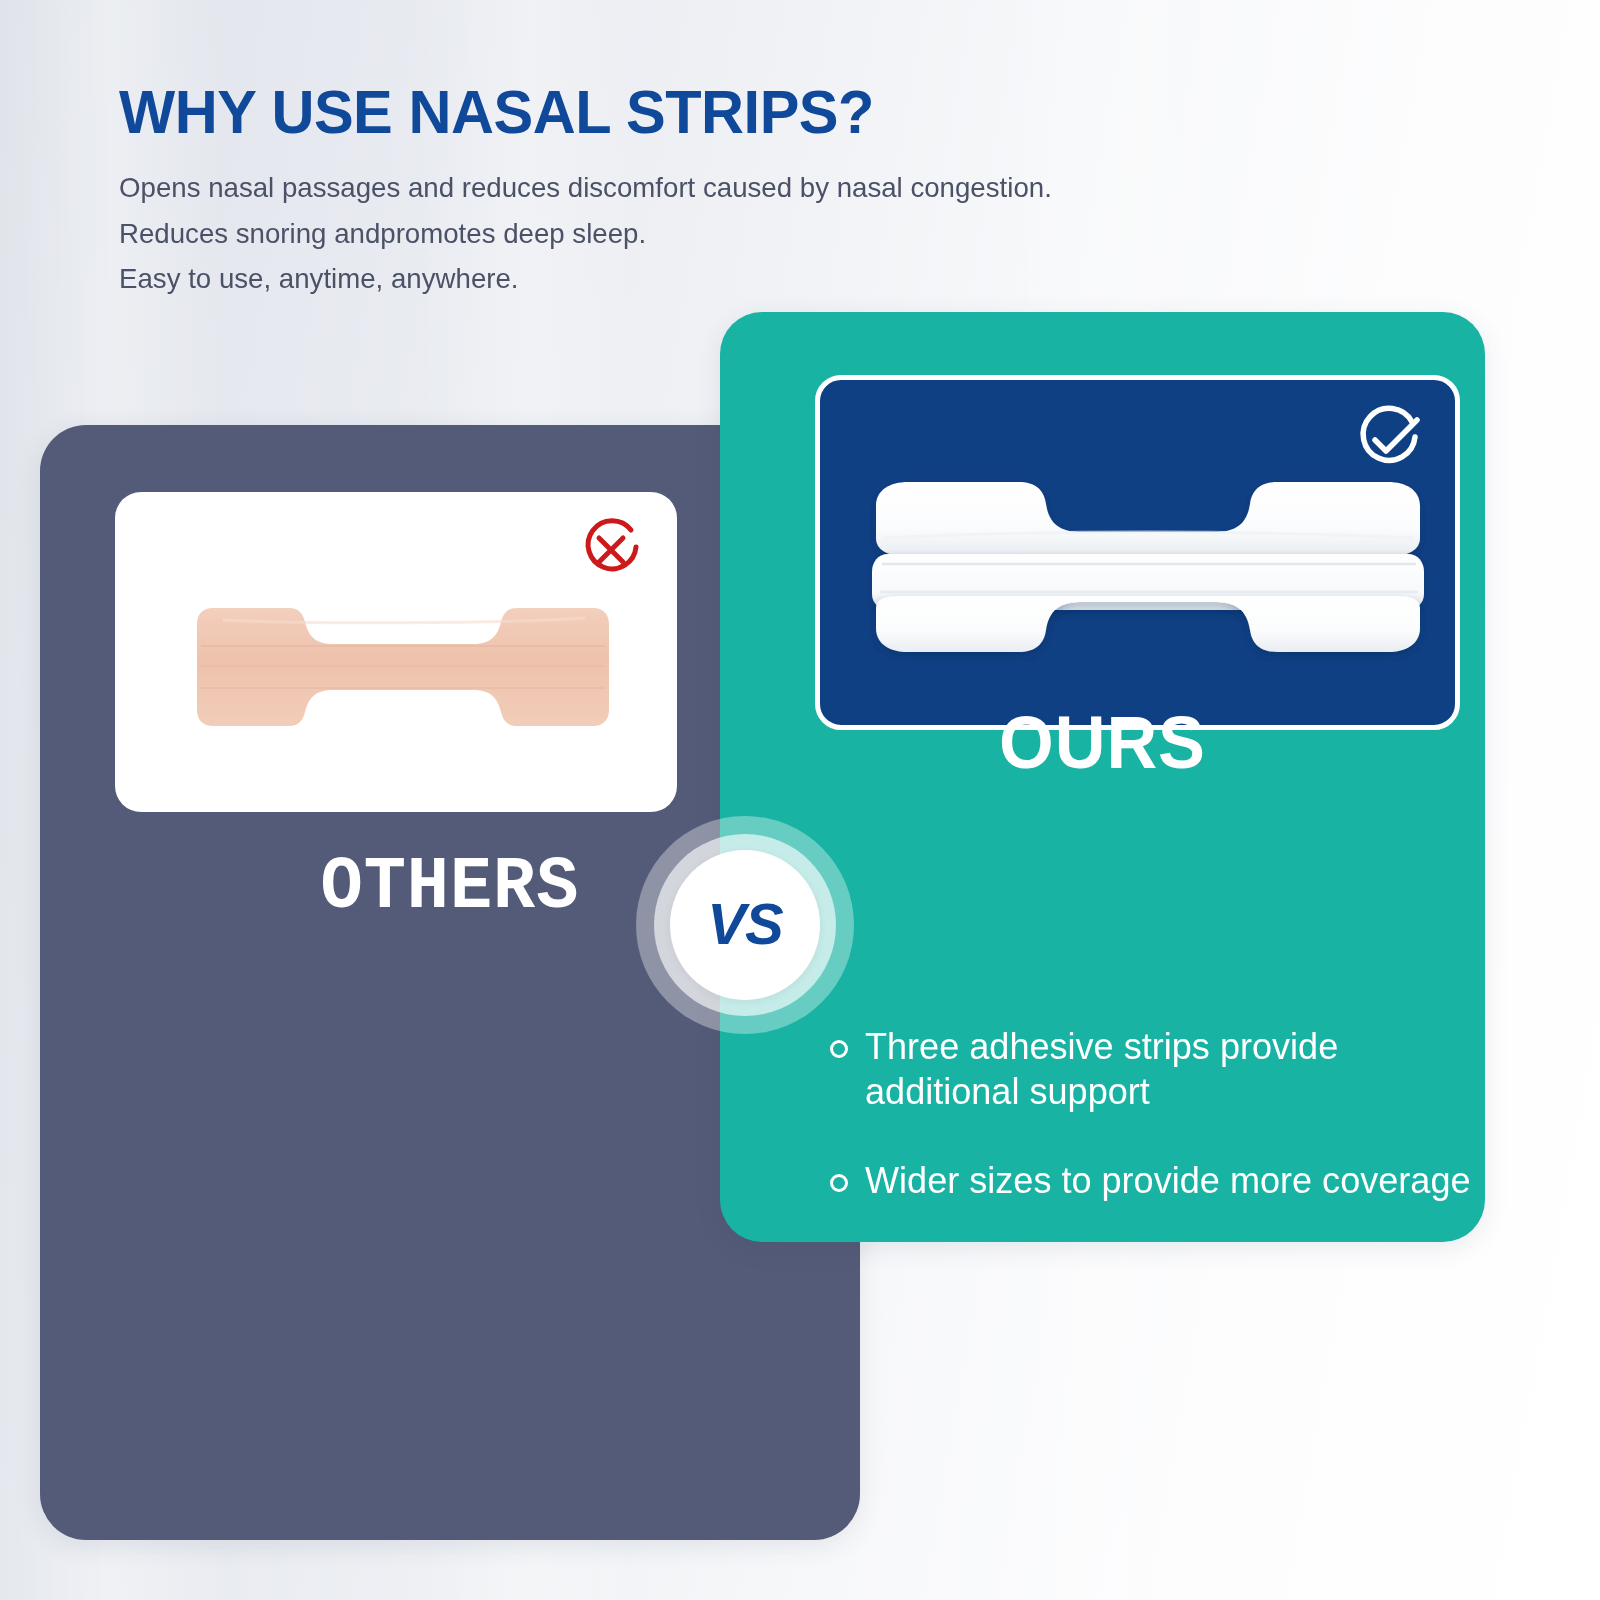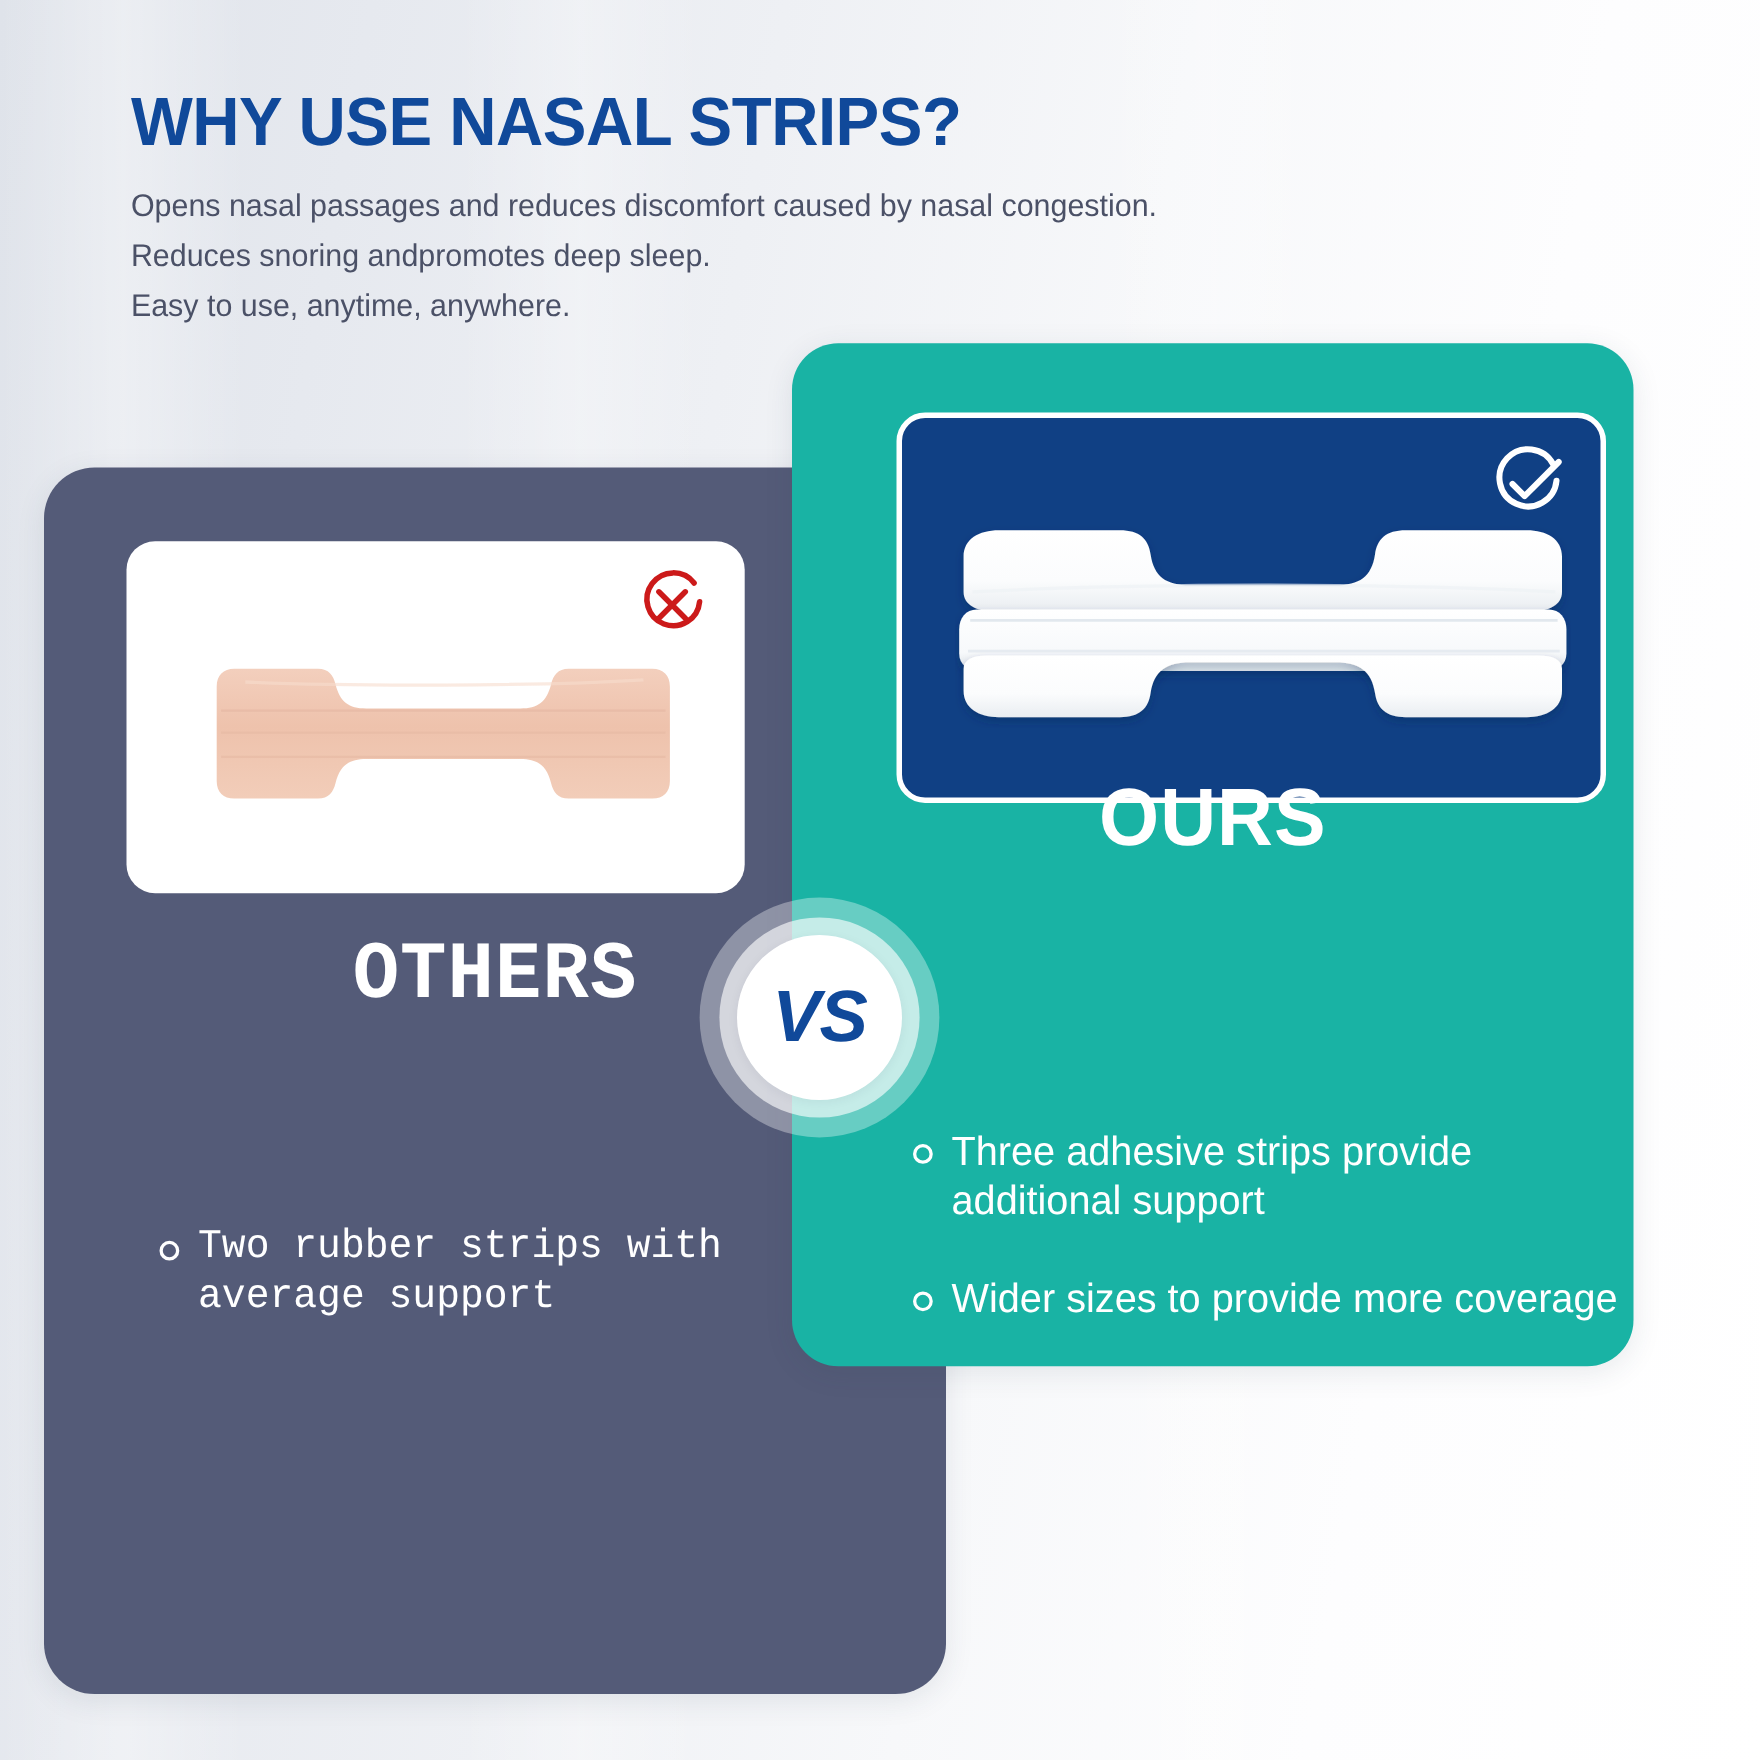--- a/index.html
+++ b/index.html
@@ -106,21 +106,21 @@
   .vs-glow-inner{
     position:absolute;left:18px;top:18px;width:182px;height:182px;border-radius:50%;
     background:rgba(255,255,255,.62);
   }
   .vs-core{
     position:absolute;left:34px;top:34px;width:150px;height:150px;border-radius:50%;
     background:#ffffff;display:flex;align-items:center;justify-content:center;
     box-shadow:0 2px 10px rgba(20,40,70,.06);
   }
   .vs-core span{
-    font-size:66px;font-weight:bold;font-style:italic;color:#10499a;
+    font-size:58px;font-weight:bold;font-style:italic;color:#10499a;
     letter-spacing:-1px;transform:translateY(-2px);
   }
 </style>
 </head>
 <body>
 
 <div id="stage">
 
   <div class="header">
     <h1 class="title">WHY USE NASAL STRIPS?</h1>
@@ -235,24 +235,20 @@
 
       <svg class="x-icon" viewBox="0 0 72 72">
         <path d="M56 16 A24 24 0 1 0 61 33" fill="none" stroke="#cc1a1a" stroke-width="5" stroke-linecap="round"></path>
         <path d="M24 24 L48 48 M48 24 L24 48" fill="none" stroke="#cc1a1a" stroke-width="5" stroke-linecap="round"></path>
       </svg>
     </div>
 
     <div class="label-others">OTHERS</div>
 
     <div class="bullets bullets-left">
-      <div class="bullet">
-        <span class="dot"></span>
-        <span class="btxt">Two rubber strips with average support</span>
-      </div>
     </div>
   </div>
 
   <div class="vs-wrap">
     <div class="vs-glow-outer"></div>
     <div class="vs-glow-inner"></div>
     <div class="vs-core">
       <span>VS</span>
     </div>
   </div>

